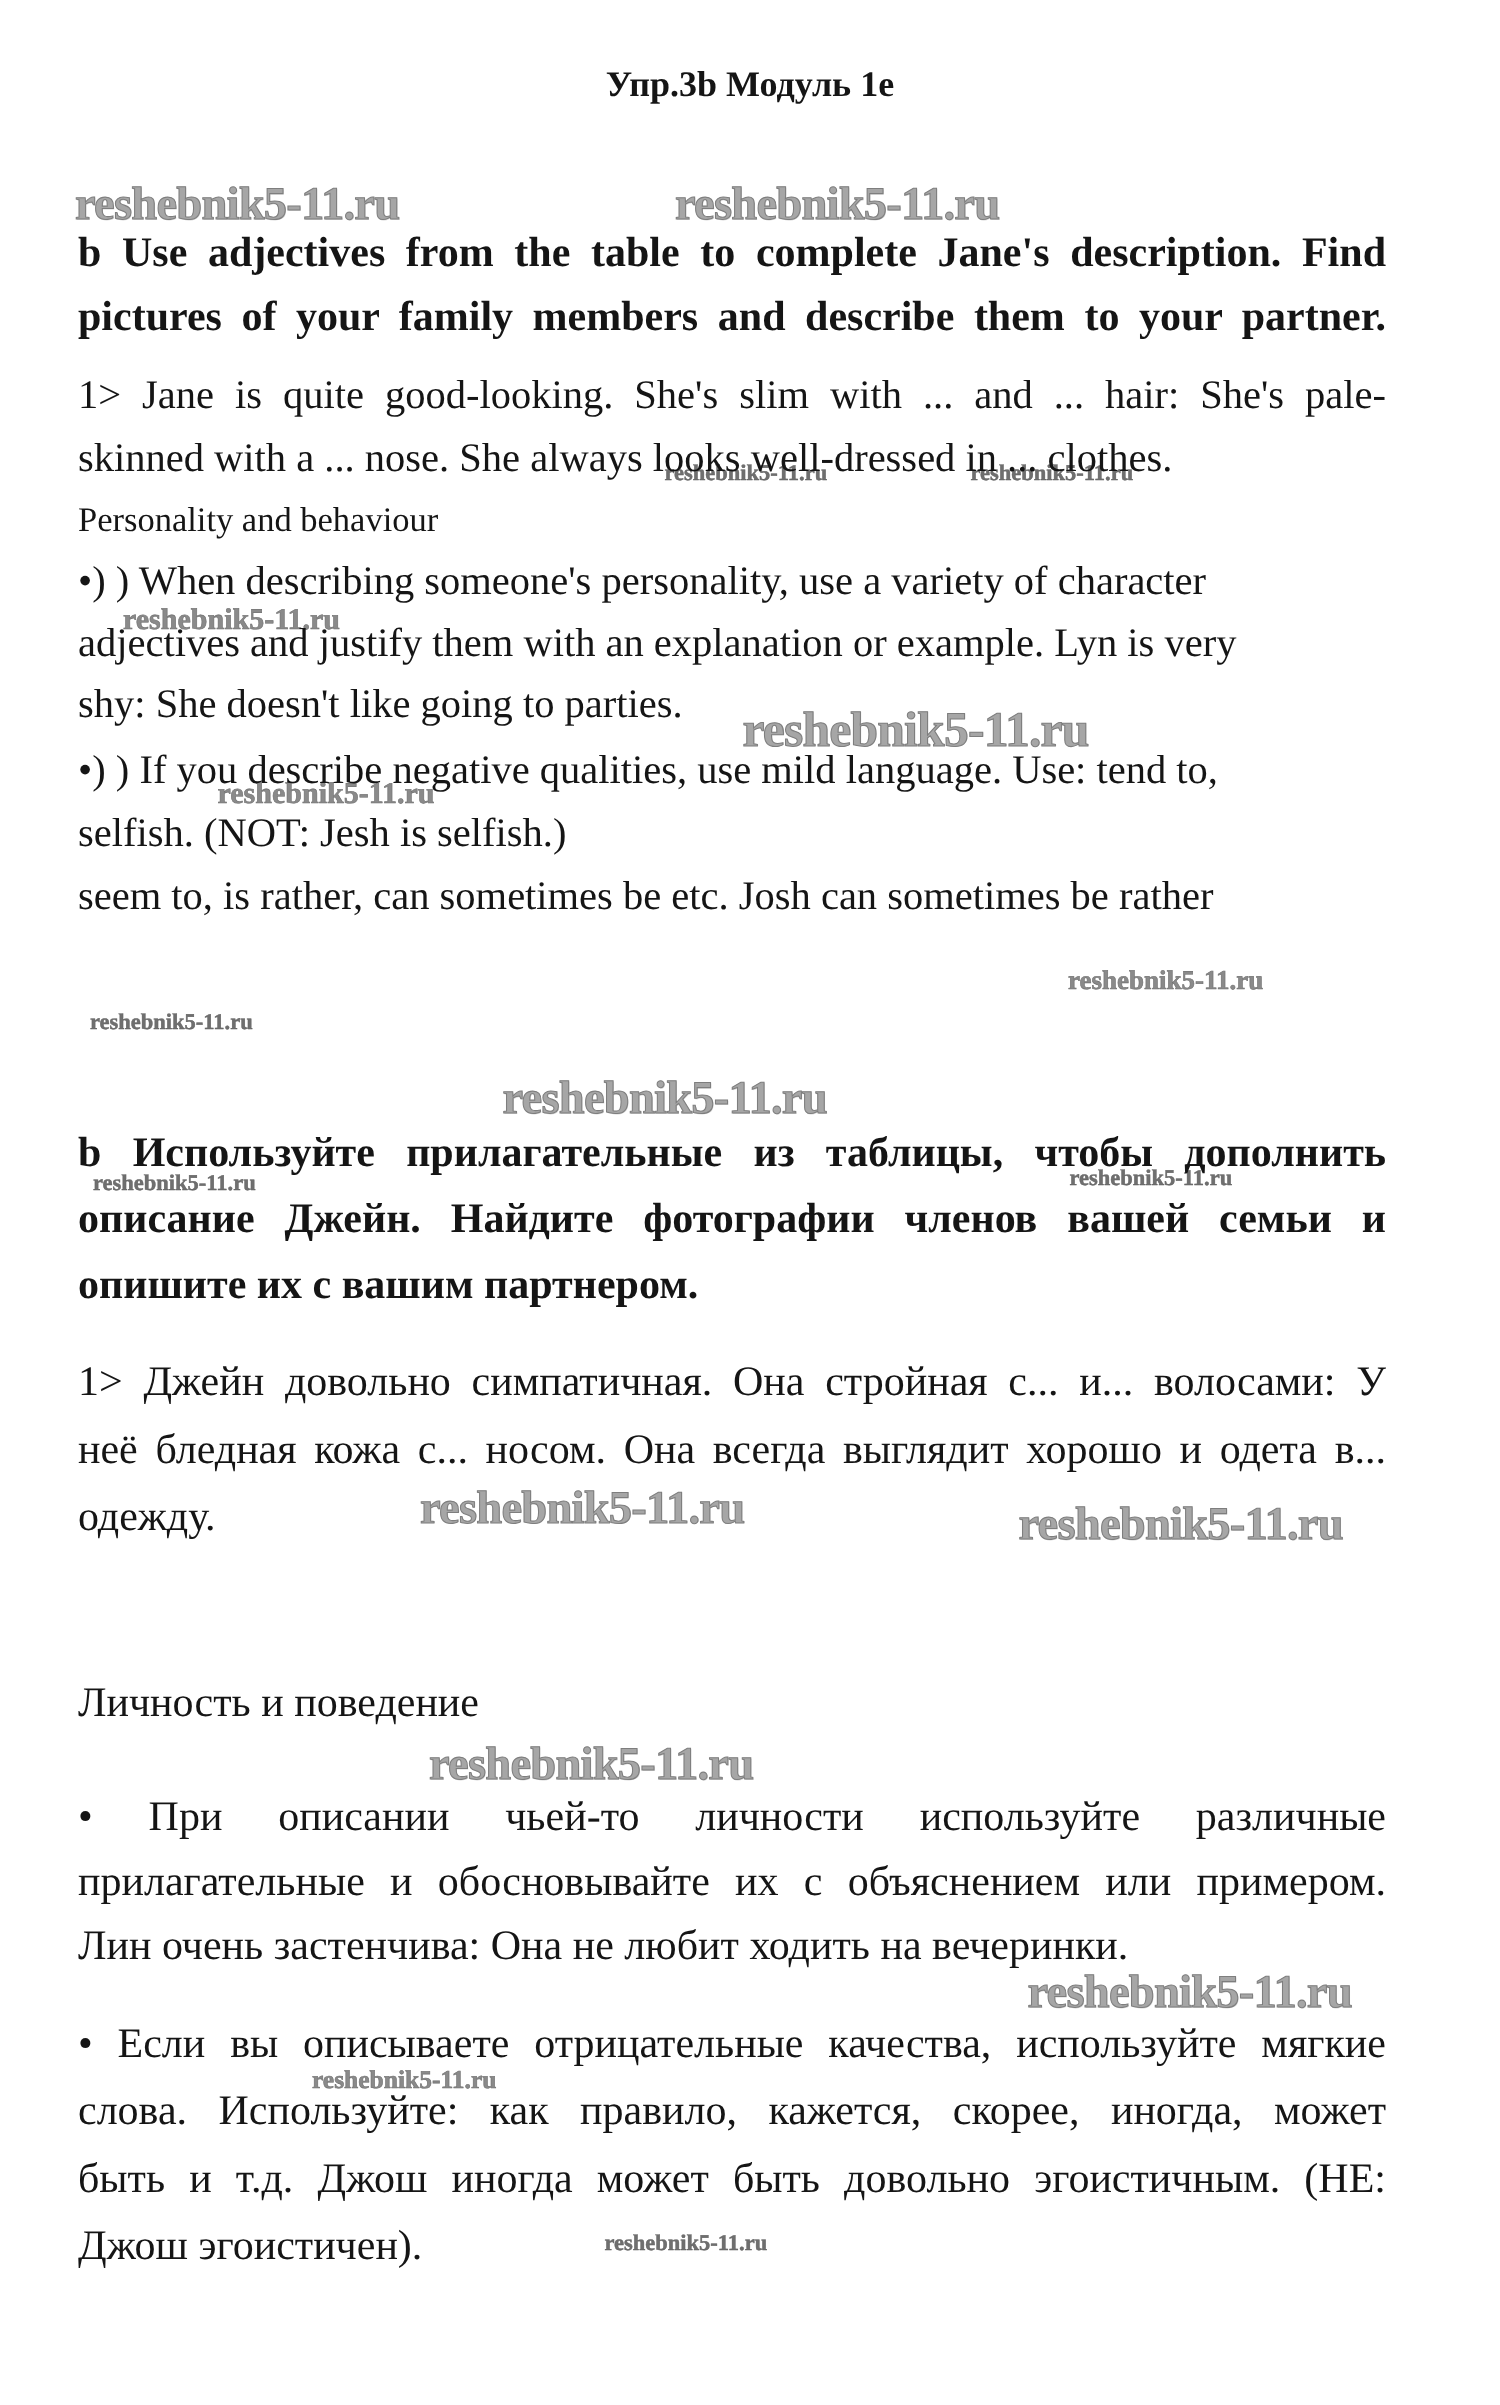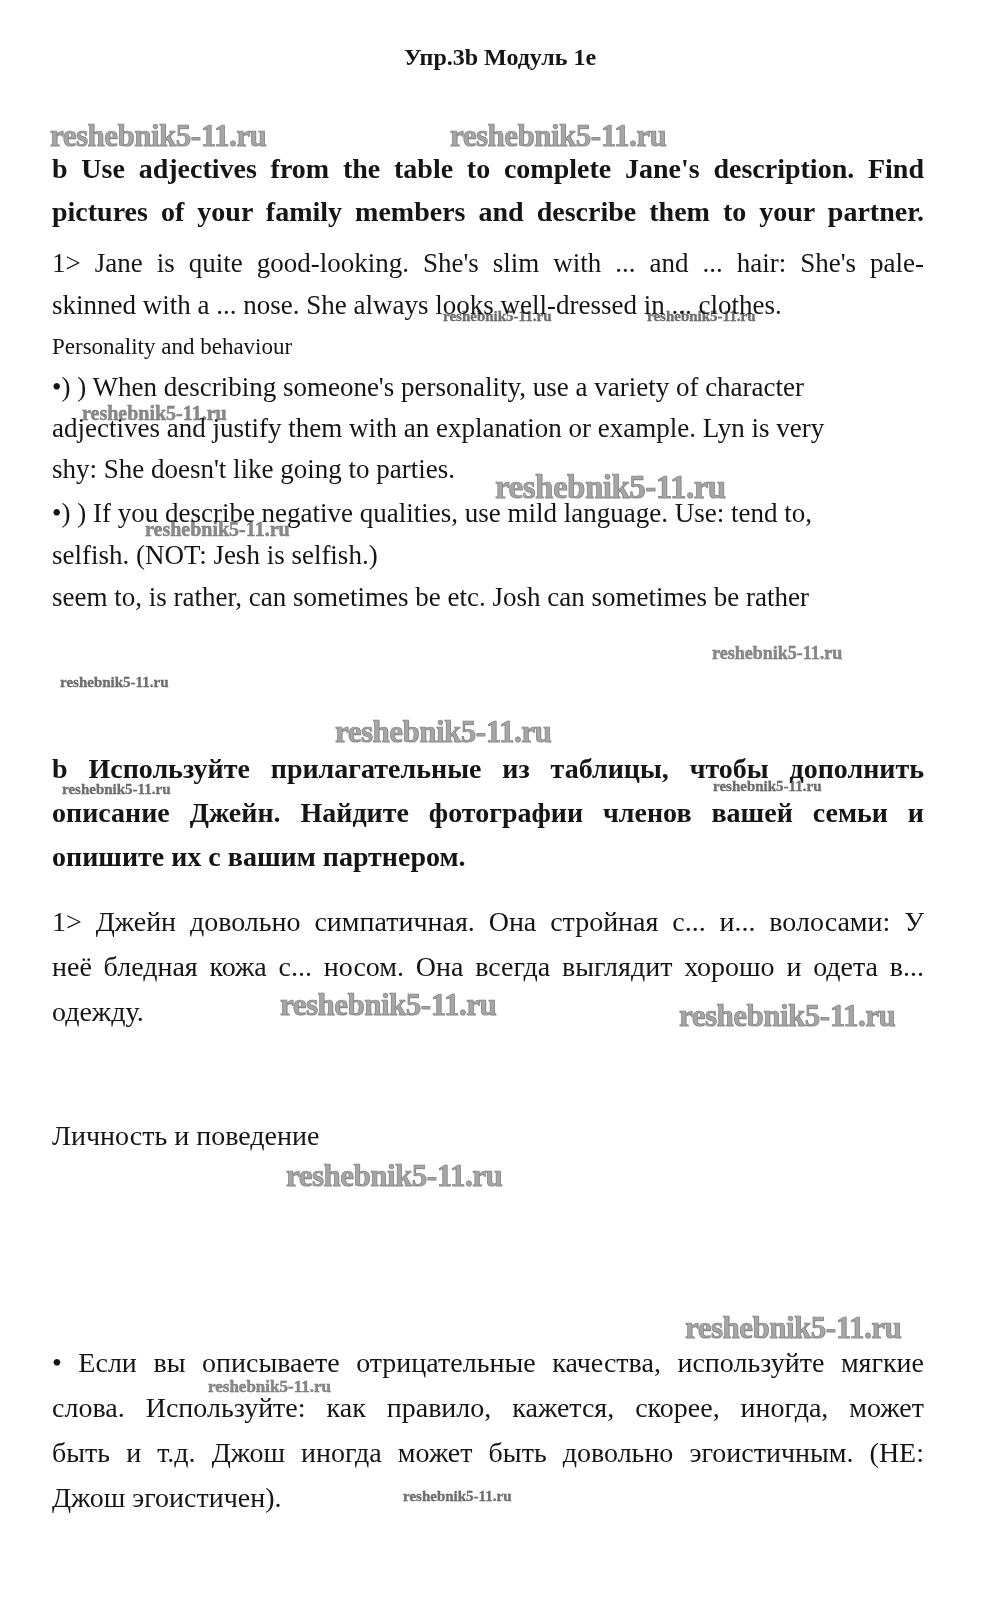--- a/index.html
+++ b/index.html
@@ -109,20 +109,25 @@
   <div class="block ru-desc">
     <div class="line stretch">1&gt; Джейн довольно симпатичная. Она стройная с... и... волосами: У</div>
     <div class="line stretch">неё бледная кожа с... носом. Она всегда выглядит хорошо и одета в...</div>
     <div class="line">одежду.</div>
   </div>
 
   <div class="block ru-pers">
     <div class="line">Личность и поведение</div>
   </div>
 
+  <div class="block ru-tip1">
+    <div class="line stretch">• При описании чьей-то личности используйте различные</div>
+    <div class="line stretch">прилагательные и обосновывайте их с объяснением или примером.</div>
+    <div class="line">Лин очень застенчива: Она не любит ходить на вечеринки.</div>
+  </div>
 
   <div class="block ru-tip2">
     <div class="line stretch">• Если вы описываете отрицательные качества, используйте мягкие</div>
     <div class="line stretch">слова. Используйте: как правило, кажется, скорее, иногда, может</div>
     <div class="line stretch">быть и т.д. Джош иногда может быть довольно эгоистичным. (НЕ:</div>
     <div class="line">Джош эгоистичен).</div>
   </div>
 
 </div>
 

